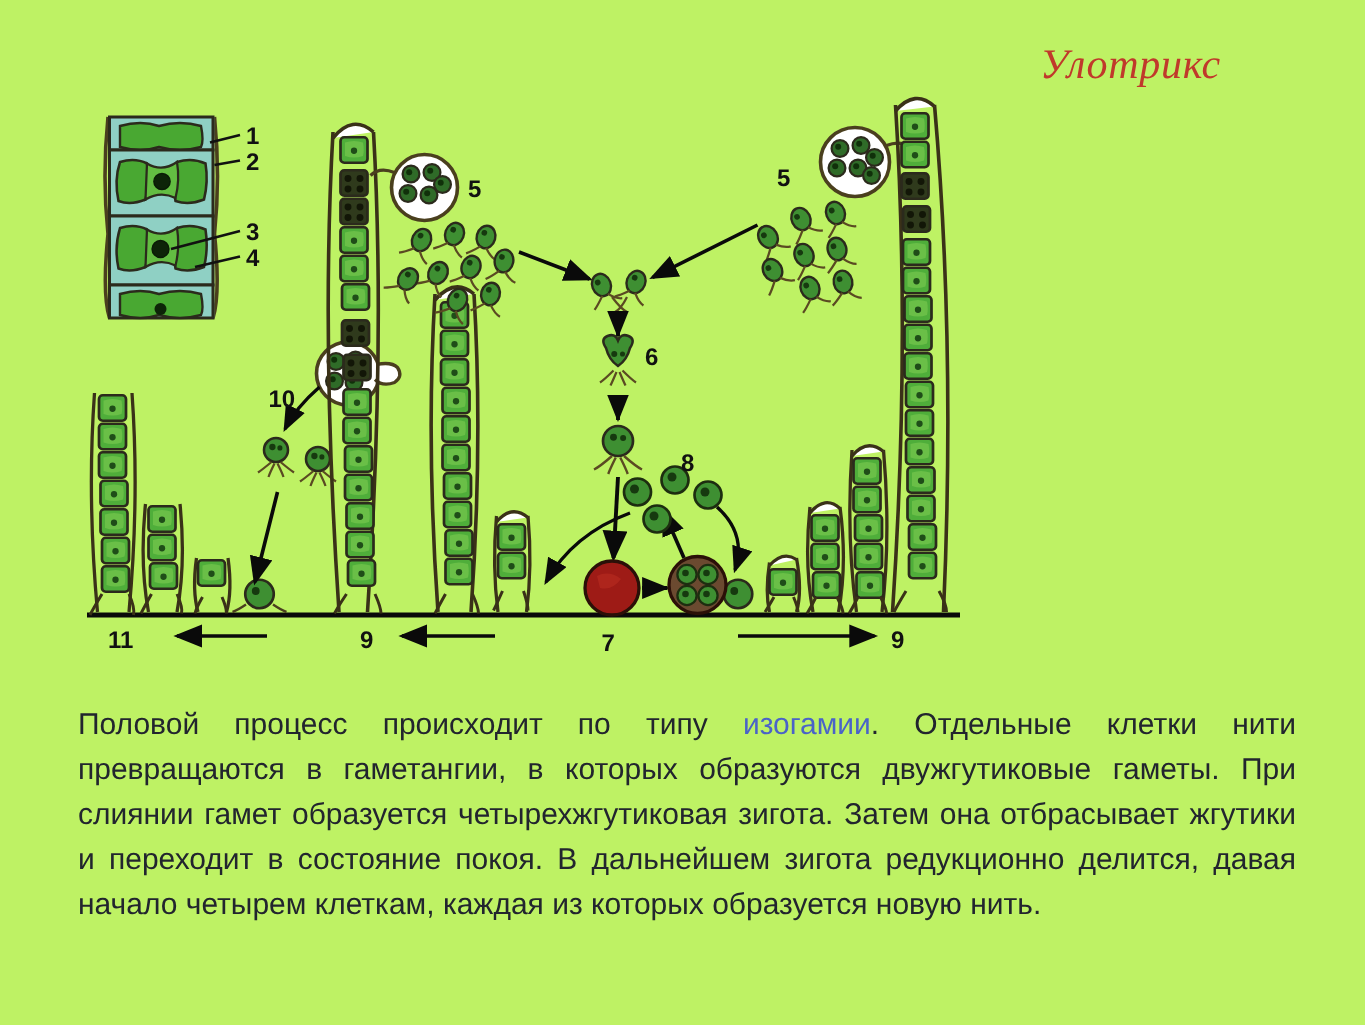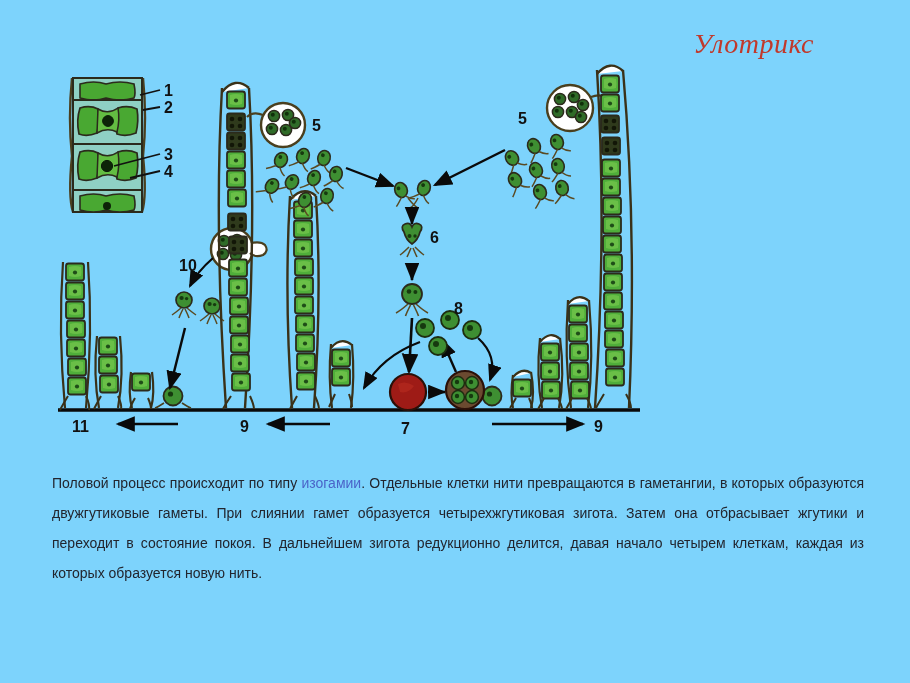--- a/index.html
+++ b/index.html
@@ -6,21 +6,21 @@
   html, body {
     margin: 0; padding: 0;
     width: 910px; height: 683px;
     background: #ffffff;
     font-family: "Liberation Sans", sans-serif;
     overflow: hidden;
   }
   #page {
     position: relative;
     width: 910px; height: 683px;
-    background: #7dd3fc;
+    background: #bef264;
   }
   #title {
     position: absolute;
     right: 96px; top: 28px;
     font-family: "Liberation Serif", serif;
     font-style: italic;
     font-size: 28px;
     font-weight: 400;
     color: #c0392b;
     letter-spacing: 0.5px;
@@ -29,21 +29,21 @@
   #diagram {
     position: absolute;
     left: 0; top: 0;
     width: 910px; height: 455px;
   }
   #caption {
     position: absolute;
     left: 52px; top: 468px;
     width: 812px;
     font-family: "Liberation Sans", sans-serif;
-    font-size: 14px;
+    font-size: 20px;
     line-height: 30px;
     color: #22252e;
     text-align: justify;
     text-justify: inter-word;
   }
   #caption .hl { color: #4a63c8; }
   .lbl {
     font-family: "Liberation Sans", sans-serif;
     font-weight: bold;
     font-size: 16px;

